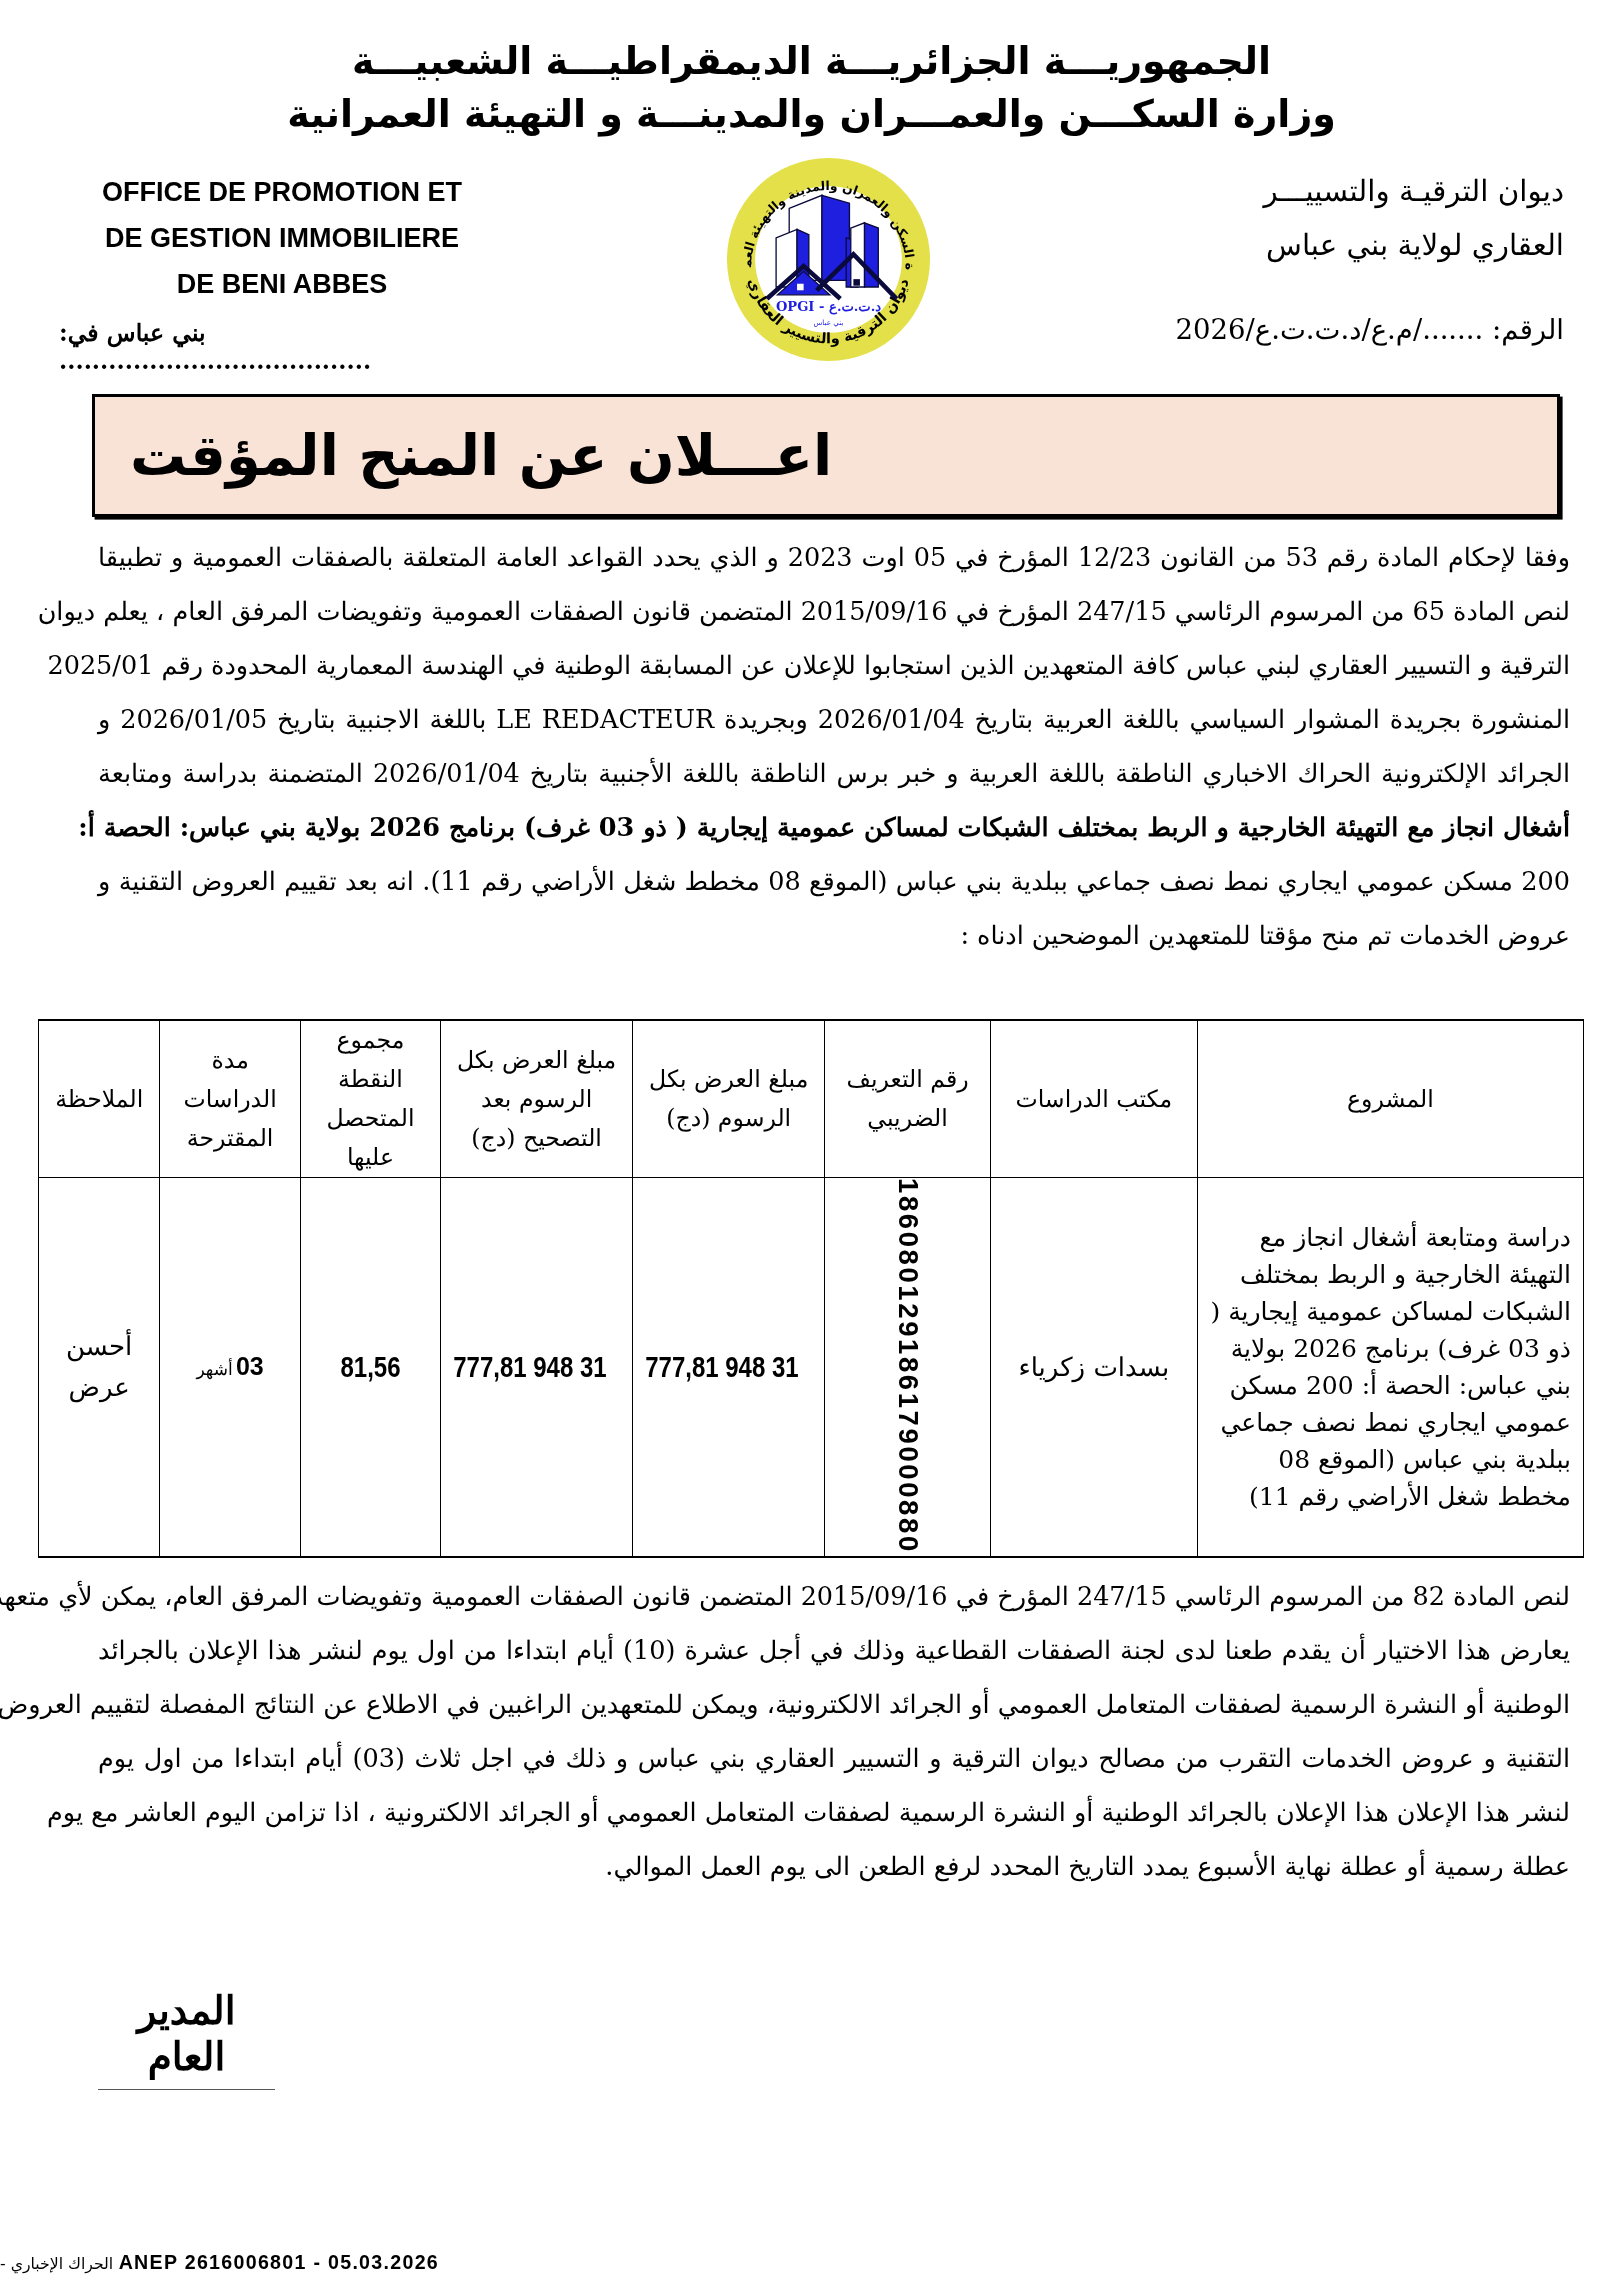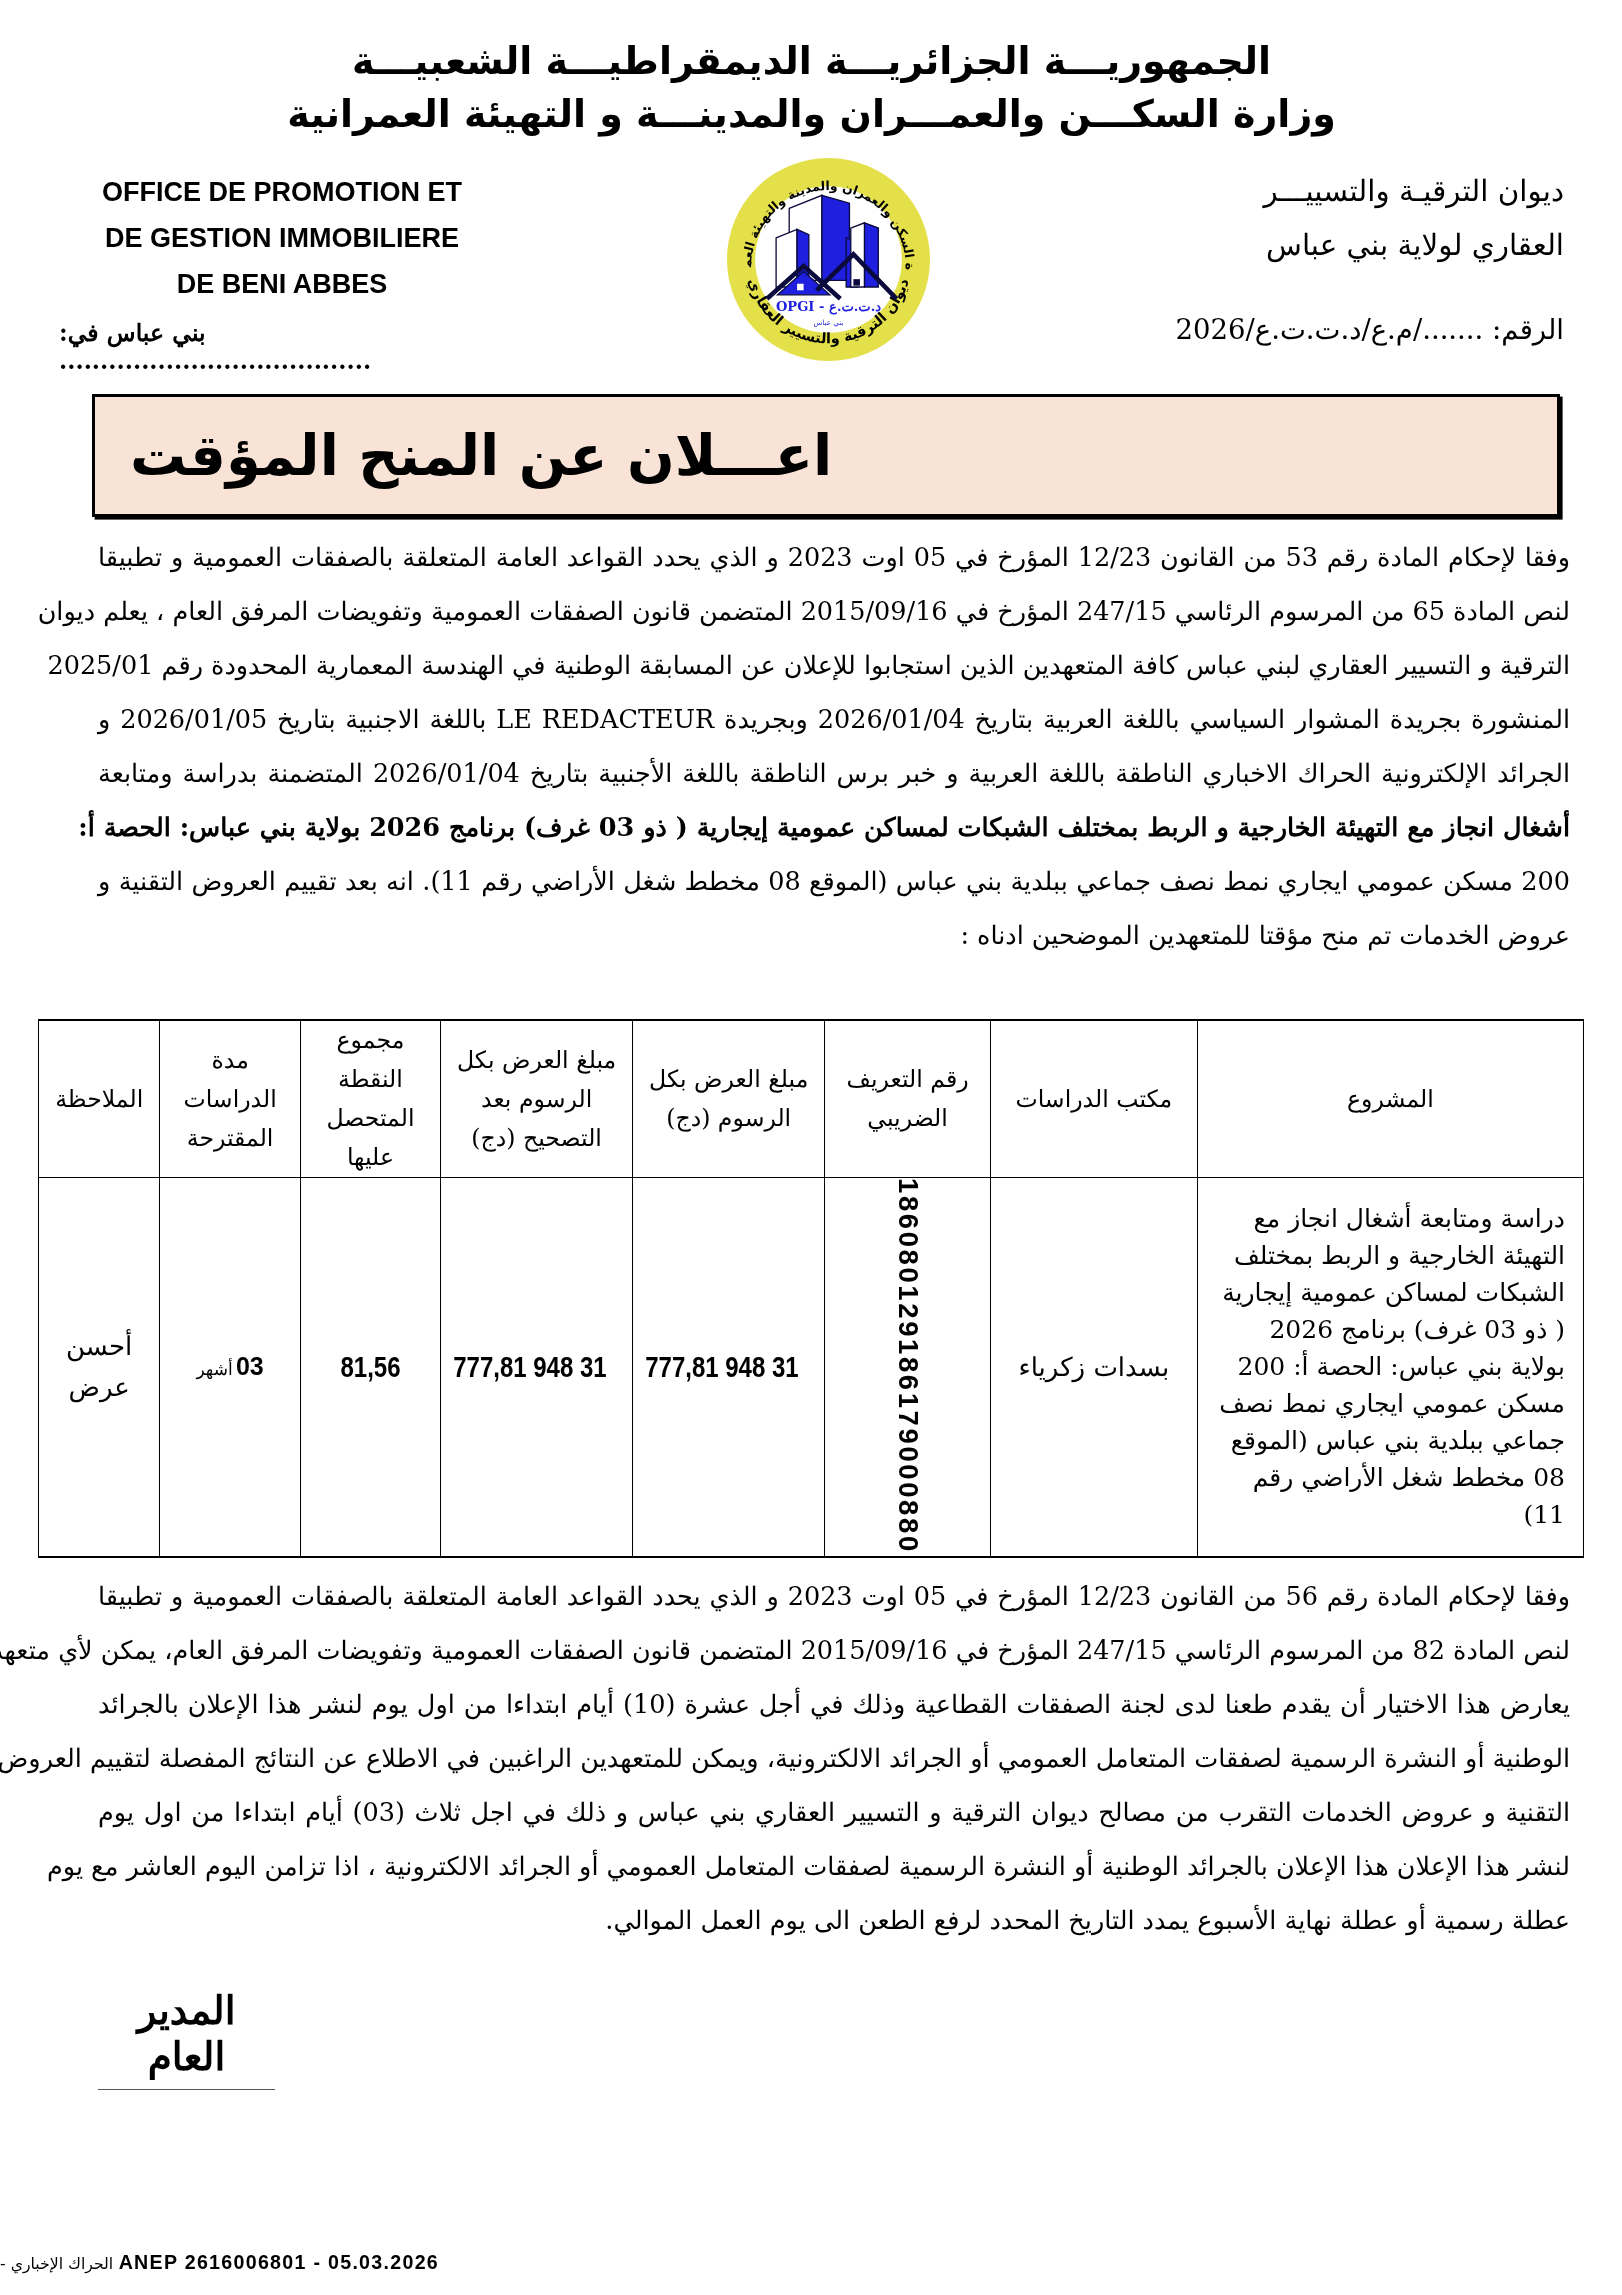--- a/index.html
+++ b/index.html
@@ -28,21 +28,21 @@
   #award-table { left:38px; top:1019px; width:1546px; border-collapse:collapse; table-layout:fixed; font-family:"DejaVu Serif", serif; }
   #award-table th, #award-table td { border:1.3px solid #000; text-align:center; vertical-align:middle; padding:0 6.5px; }
   #award-table tr.hrow { height:151px; }
   #award-table tr.drow { height:360px; }
   #award-table { border-top:2px solid #000; border-bottom:2px solid #000; }
   #award-table th { font-weight:normal; font-size:23.6px; line-height:39px; }
   .num { font-family:"Liberation Sans", sans-serif; font-weight:bold; font-size:30px; transform:scaleX(0.8); display:inline-block; white-space:nowrap; }
   .note { font-size:26px; line-height:41px; }
   .dur-num { font-family:"Liberation Sans", sans-serif; font-weight:bold; font-size:25px; }
   .dur-unit { font-size:17px; }
-  .project { text-align:right !important; font-size:25px; line-height:37px; padding:0 18px !important; }
+  .project { text-align:right !important; font-size:25px; line-height:37px; padding:0 12px !important; }
   .office { font-size:26px; }
   .taxid { font-family:"Liberation Sans", sans-serif; font-weight:bold; font-size:27.5px; writing-mode:vertical-rl; letter-spacing:2.6px; display:inline-block; }
   
   #signature { left:98px; top:1987px; width:177px; text-align:center; font-family:"DejaVu Serif", serif; font-weight:bold; font-size:39px; border-bottom:1.3px solid #555; padding-bottom:10px; }
   
   #footer { left:0; top:2251px; width:1623px; font-family:"Liberation Sans", sans-serif; font-size:19.6px; }
   #footer .anep { font-weight:bold; letter-spacing:1.3px; }
   #footer .src { font-family:"DejaVu Sans", sans-serif; font-size:15.7px; }
 </style>
 </head>
@@ -154,21 +154,20 @@
       <td>
         <span class="dur-num">03</span>
         <span class="dur-unit">أشهر</span>
       </td>
       <td class="note">أحسن عرض</td>
     </tr>
   </tbody>
 </table>
 
 <div id="para2" class="abs para rtl">
-  <span class="line">وفقا لإحكام المادة رقم 56 من القانون 12/23 المؤرخ في 05 اوت 2023 و الذي يحدد القواعد العامة المتعلقة بالصفقات العمومية و تطبيقا</span>
   <span class="line">لنص المادة 82 من المرسوم الرئاسي 247/15 المؤرخ في 2015/09/16 المتضمن قانون الصفقات العمومية وتفويضات المرفق العام، يمكن لأي متعهد</span>
   <span class="line">يعارض هذا الاختيار أن يقدم طعنا لدى لجنة الصفقات القطاعية وذلك في أجل عشرة (10) أيام ابتداءا من اول يوم لنشر هذا الإعلان بالجرائد</span>
   <span class="line">الوطنية أو النشرة الرسمية لصفقات المتعامل العمومي أو الجرائد الالكترونية، ويمكن للمتعهدين الراغبين في الاطلاع عن النتائج المفصلة لتقييم العروض</span>
   <span class="line">التقنية و عروض الخدمات التقرب من مصالح ديوان الترقية و التسيير العقاري بني عباس و ذلك في اجل ثلاث (03) أيام ابتداءا من اول يوم</span>
   <span class="line">لنشر هذا الإعلان هذا الإعلان بالجرائد الوطنية أو النشرة الرسمية لصفقات المتعامل العمومي أو الجرائد الالكترونية ، اذا تزامن اليوم العاشر مع يوم</span>
   <span class="line last">عطلة رسمية أو عطلة نهاية الأسبوع يمدد التاريخ المحدد لرفع الطعن الى يوم العمل الموالي.</span>
 </div>
 
 <div id="signature" class="abs rtl">المدير العام</div>
 

